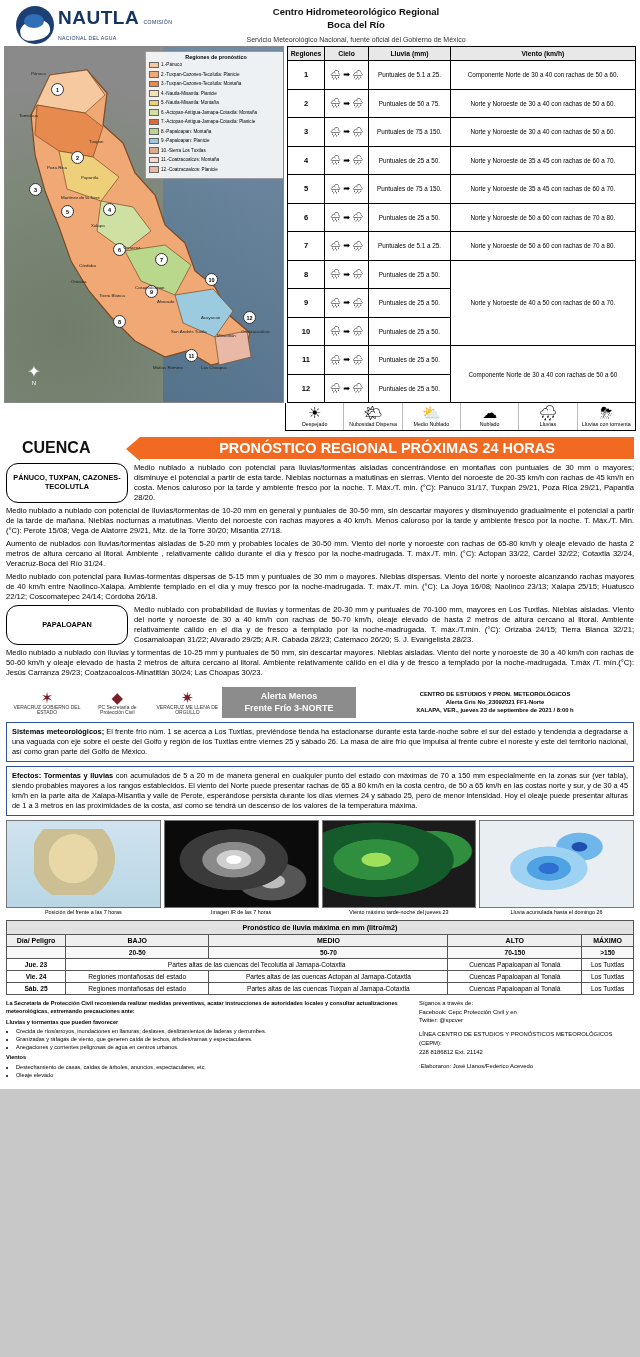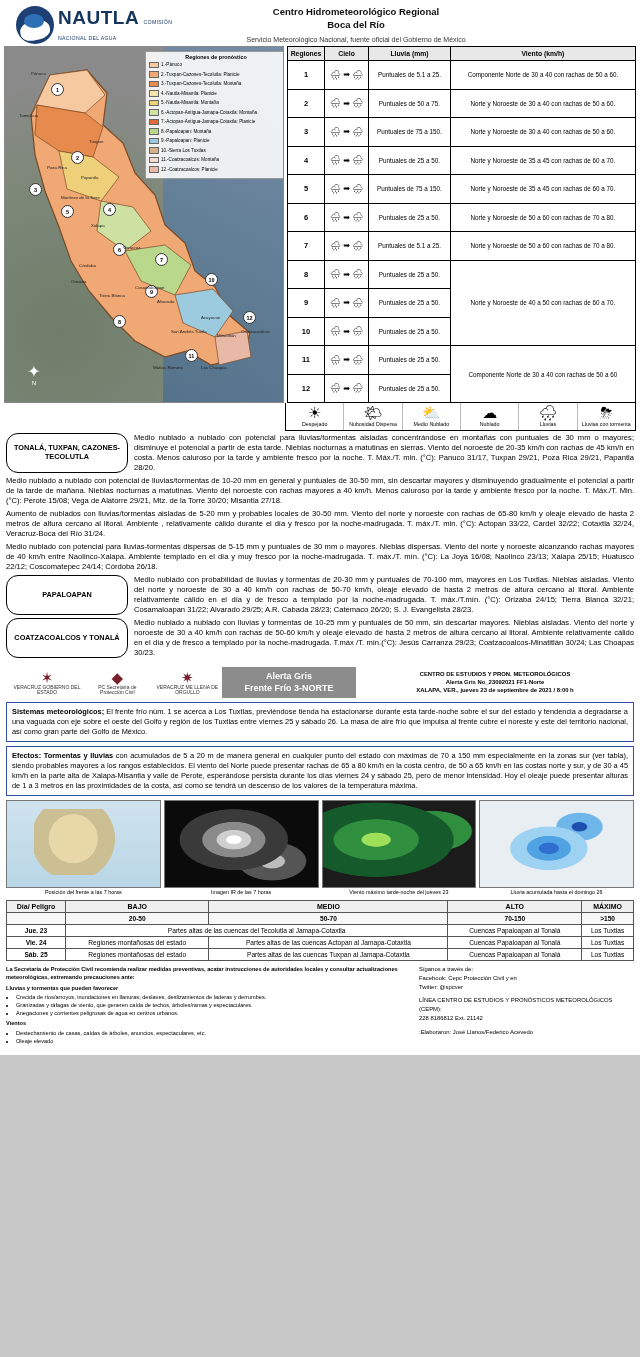--- a/index.html
+++ b/index.html
@@ -389,53 +389,56 @@
     <div class="icons-row" style="margin-left:281px;">
       <div class="ic"><span class="g">☀</span><span>Despejado</span></div>
       <div class="ic"><span class="g">🌤</span><span>Nubosidad Dispersa</span></div>
       <div class="ic"><span class="g">⛅</span><span>Medio Nublado</span></div>
       <div class="ic"><span class="g">☁</span><span>Nublado</span></div>
       <div class="ic"><span class="g">🌧</span><span>Lluvias</span></div>
       <div class="ic"><span class="g">⛈</span><span>Lluvias con tormenta</span></div>
     </div>
   </div>
 
+  <div class="cuenca-head">
+    <div class="cuenca-title">CUENCA</div>
+    <div class="banner">PRONÓSTICO REGIONAL PRÓXIMAS 24 HORAS</div>
+  </div>
 
   <div class="rows">
     <div class="row">
-      <div class="name">TONALÁ, TUXPAN, CAZONES-TECOLUTLA</div>
+      <div class="name">PÁNUCO, TUXPAN, CAZONES-TECOLUTLA</div>
       <div class="txt">Medio nublado a nublado con potencial para  lluvias/tormentas aisladas concentrándose en montañas con puntuales de 30 mm o mayores; disminuye el potencial a partir de esta tarde. Nieblas nocturnas a matutinas en sierras. Viento del noroeste de 20-35 km/h con rachas de 45 km/h en costa. Menos caluroso por la tarde y ambiente fresco por la noche. T. Máx./T. min. (°C): Panuco 31/17, Tuxpan 29/21, Poza Rica 29/21, Papantla 28/20.</div>
     </div>
     <div class="row">
       <div class="txt">Medio nublado a nublado con potencial de lluvias/tormentas de 10-20 mm en general y puntuales de 30-50 mm, sin descartar mayores y disminuyendo gradualmente el potencial a partir de la tarde de mañana. Nieblas nocturnas a matutinas. Viento del noroeste con rachas mayores a 40 km/h. Menos caluroso por la tarde y ambiente fresco por la noche. T. Máx./T. Min. (°C): Perote 15/08; Vega de Alatorre 29/21, Mtz. de la Torre 30/20; Misantla 27/18.</div>
     </div>
     <div class="row">
       <div class="txt">Aumento de nublados con lluvias/tormentas aisladas de 5-20 mm y probables locales de 30-50 mm. Viento del  norte y noroeste con rachas de 65-80 km/h y oleaje elevado de hasta 2 metros de altura cercano al litoral. Ambiente , relativamente cálido durante el día y fresco por la noche-madrugada. T. máx./T. min. (°C): Actopan 33/22, Cardel 32/22; Cotaxtla 32/24, Veracruz-Boca del Río 31/24.</div>
     </div>
     <div class="row">
       <div class="txt">Medio nublado con potencial para lluvias-tormentas dispersas de 5-15 mm y puntuales de 30 mm o mayores. Nieblas dispersas. Viento del norte y noroeste alcanzando rachas mayores de 40 km/h entre Naolinco-Xalapa. Ambiente templado en el día y muy fresco por la noche-madrugada. T. máx./T. mín. (°C): La Joya 16/08; Naolinco 23/13; Xalapa 25/15; Huatusco 22/12; Coscomatepec 24/14; Córdoba 26/18.</div>
     </div>
     <div class="row">
       <div class="name">PAPALOAPAN</div>
       <div class="txt">Medio nublado con probabilidad de  lluvias y tormentas de 20-30 mm y puntuales de 70-100 mm, mayores en Los Tuxtlas. Nieblas aisladas. Viento del  norte y noroeste de 30 a 40 km/h con rachas de 50-70 km/h, oleaje elevado de hasta 2 metros de altura cercano al litoral. Ambiente relativamente cálido en el día y de  fresco a templado por la noche-madrugada. T. máx./T.mín. (°C): Orizaba 24/15; Tierra Blanca 32/21; Cosamaloapan 31/22; Alvarado 29/25; A.R. Cabada 28/23; Catemaco 26/20; S. J. Evangelista 28/23.</div>
     </div>
     <div class="row">
-      <div class="name">COATZACOALCOS Y TONALÁ</div>
       <div class="txt">Medio nublado a nublado con lluvias y tormentas de 10-25 mm y puntuales de 50 mm, sin descartar mayores. Nieblas aisladas. Viento del  norte y noroeste de 30 a 40 km/h con rachas de 50-60 km/h y oleaje elevado de hasta 2 metros de altura cercano al litoral. Ambiente relativamente cálido en el día y de  fresco a templado por la noche-madrugada. T.máx /T. mín.(°C): Jesús Carranza 29/23; Coatzacoalcos-Minatitlán 30/24; Las Choapas 30/23.</div>
     </div>
   </div>
 
   <div class="alert">
     <div class="alogos">
       <div class="alogo"><span class="mk">✶</span><span>VERACRUZ GOBIERNO DEL ESTADO</span></div>
       <div class="alogo"><span class="mk">◆</span><span>PC Secretaría de Protección Civil</span></div>
       <div class="alogo"><span class="mk">✷</span><span>VERACRUZ ME LLENA DE ORGULLO</span></div>
     </div>
     <div class="abadge">
-      <div>Alerta Gris</div>
+      <div>Alerta Menos</div>
       <div>Frente Frío 3-NORTE</div>
     </div>
     <div class="ainfo">
       <div>CENTRO DE ESTUDIOS Y PRON. METEOROLÓGICOS</div>
       <div>Alerta Gris No_23092021 FF1-Norte</div>
       <div>XALAPA, VER., jueves 23 de septiembre de 2021 / 8:00 h</div>
     </div>
   </div>
 
   <div class="para">
@@ -459,20 +462,23 @@
       <div class="cap">Viento máximo tarde-noche del jueves 23</div>
     </div>
     <div class="shot">
       <div class="im im4"></div>
       <div class="cap">Lluvia acumulada hasta el domingo 26</div>
     </div>
   </div>
 
   <table class="ft">
     <tbody>
+        <tr>
+      <td class="title" colspan="5">Pronóstico de lluvia máxima en mm (litro/m2)</td>
+    </tr>
     <tr>
       <td class="hdrc">Día/ Peligro</td>
       <td class="hdrc">BAJO</td>
       <td class="hdrc">MEDIO</td>
       <td class="hdrc">ALTO</td>
       <td class="hdrc">MÁXIMO</td>
     </tr>
     <tr>
       <td class="rng"></td>
       <td class="rng">20-50</td>

